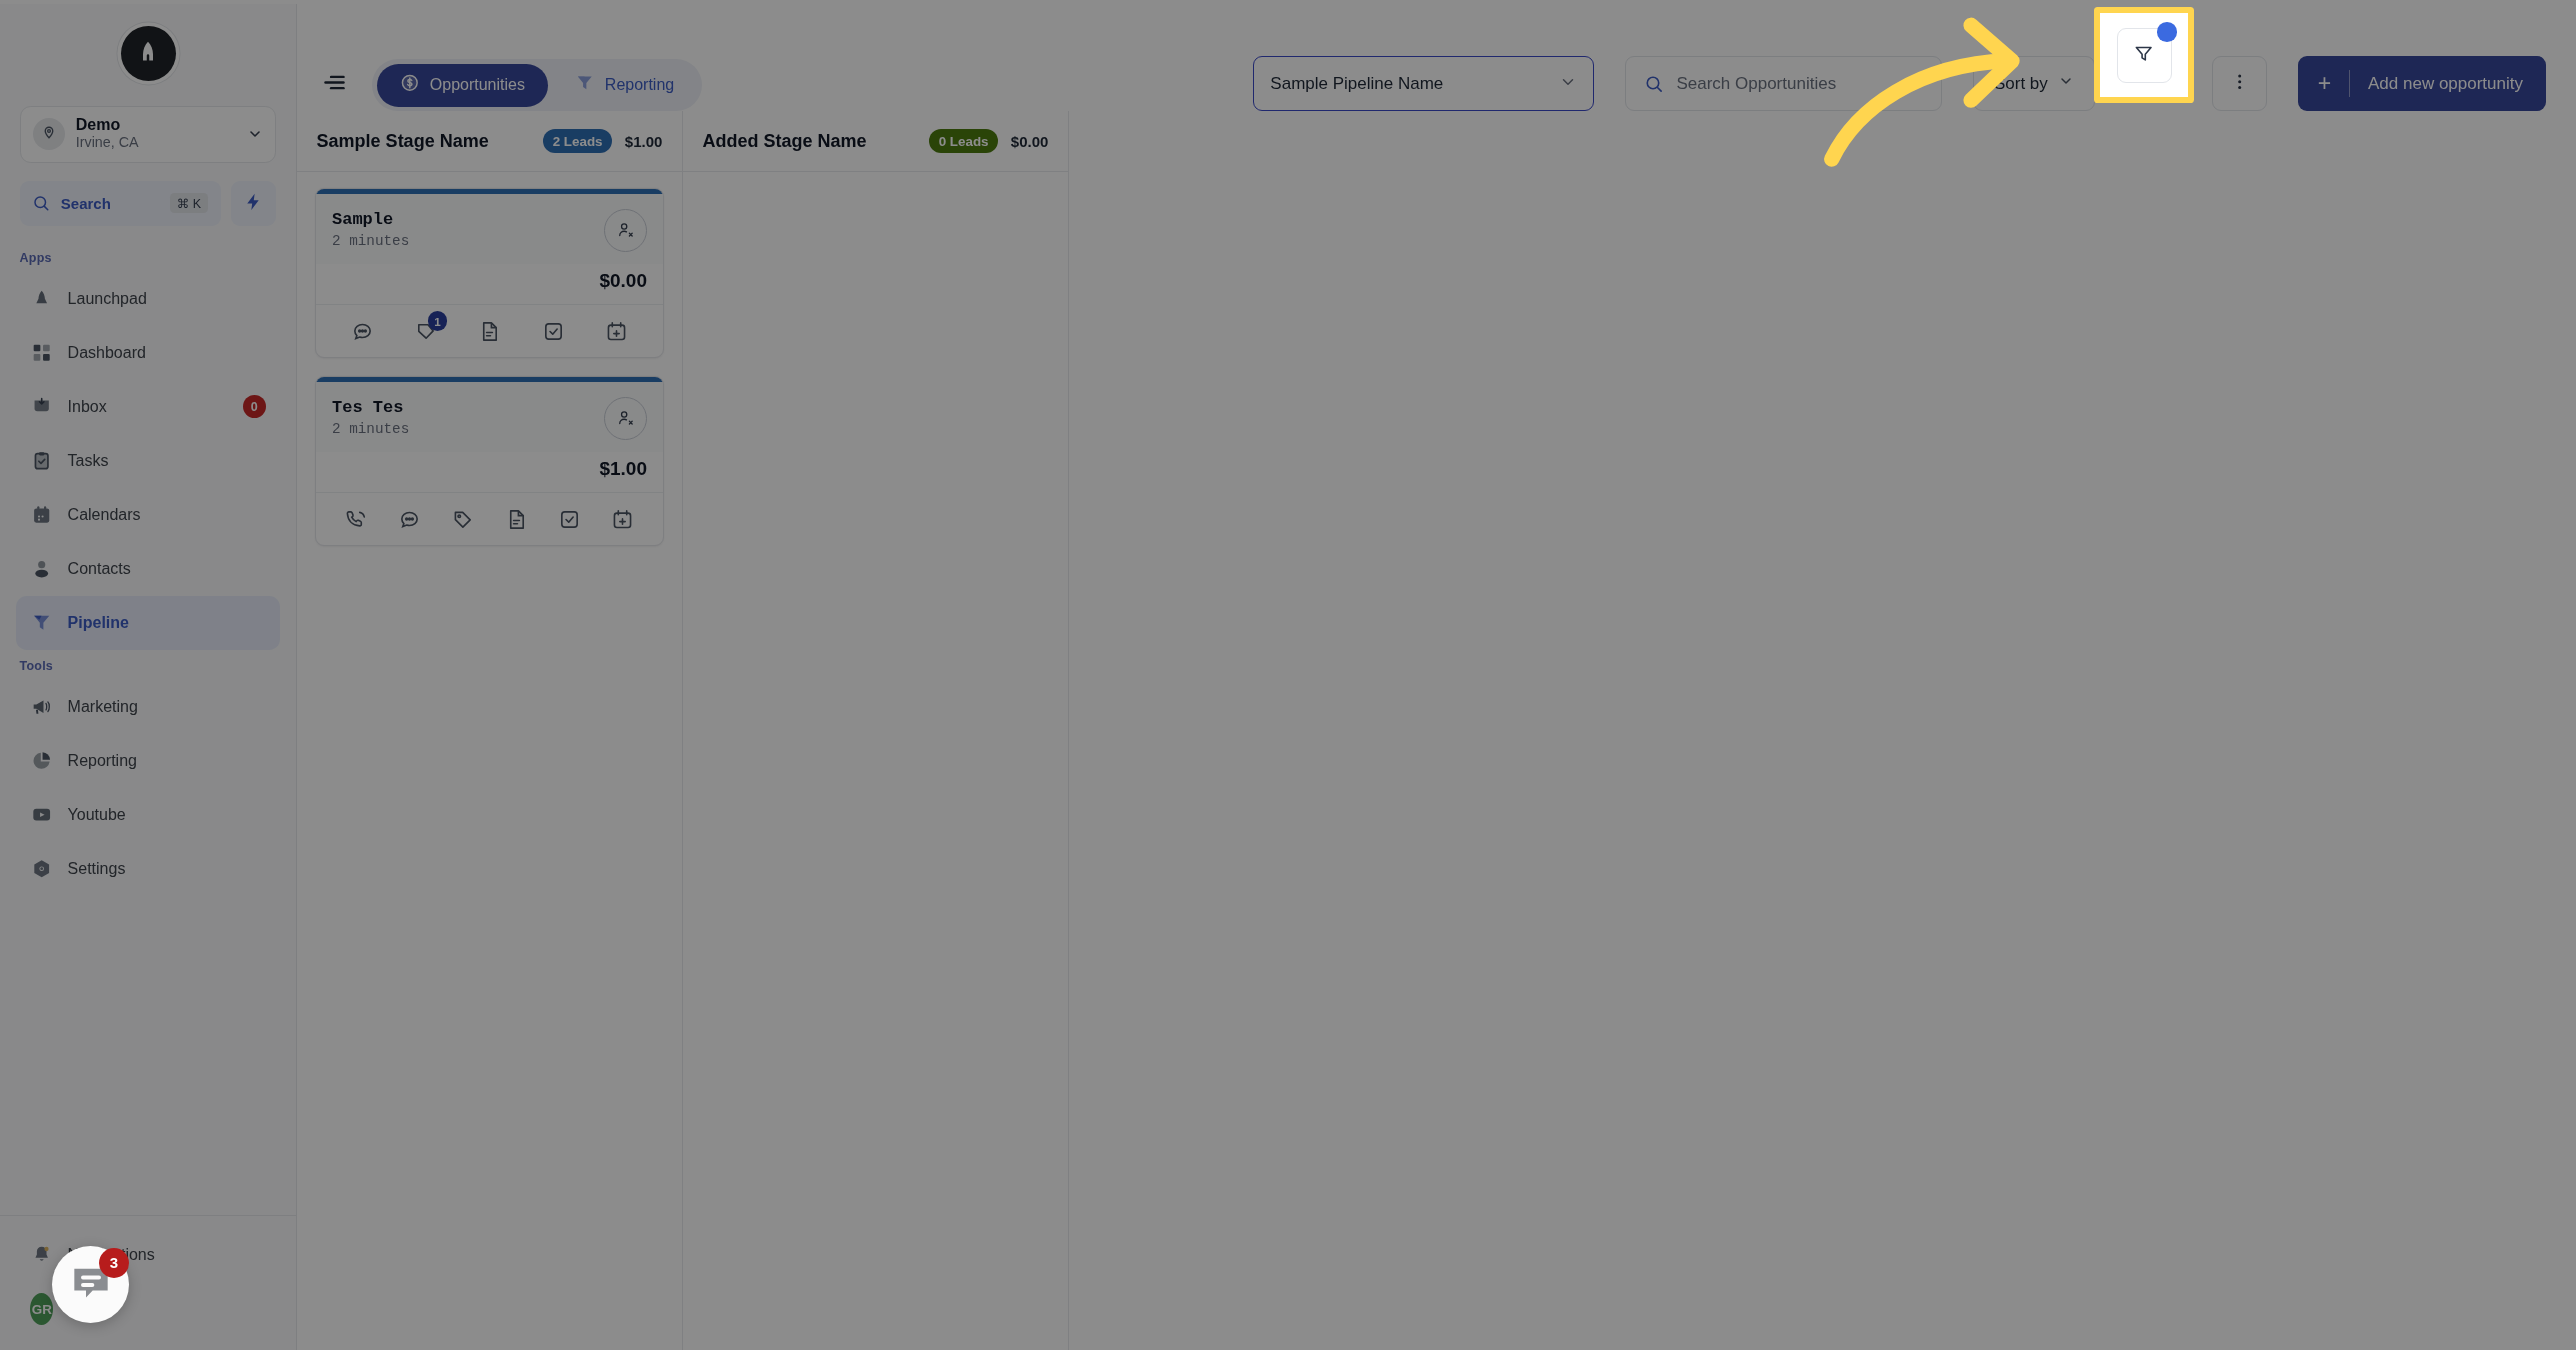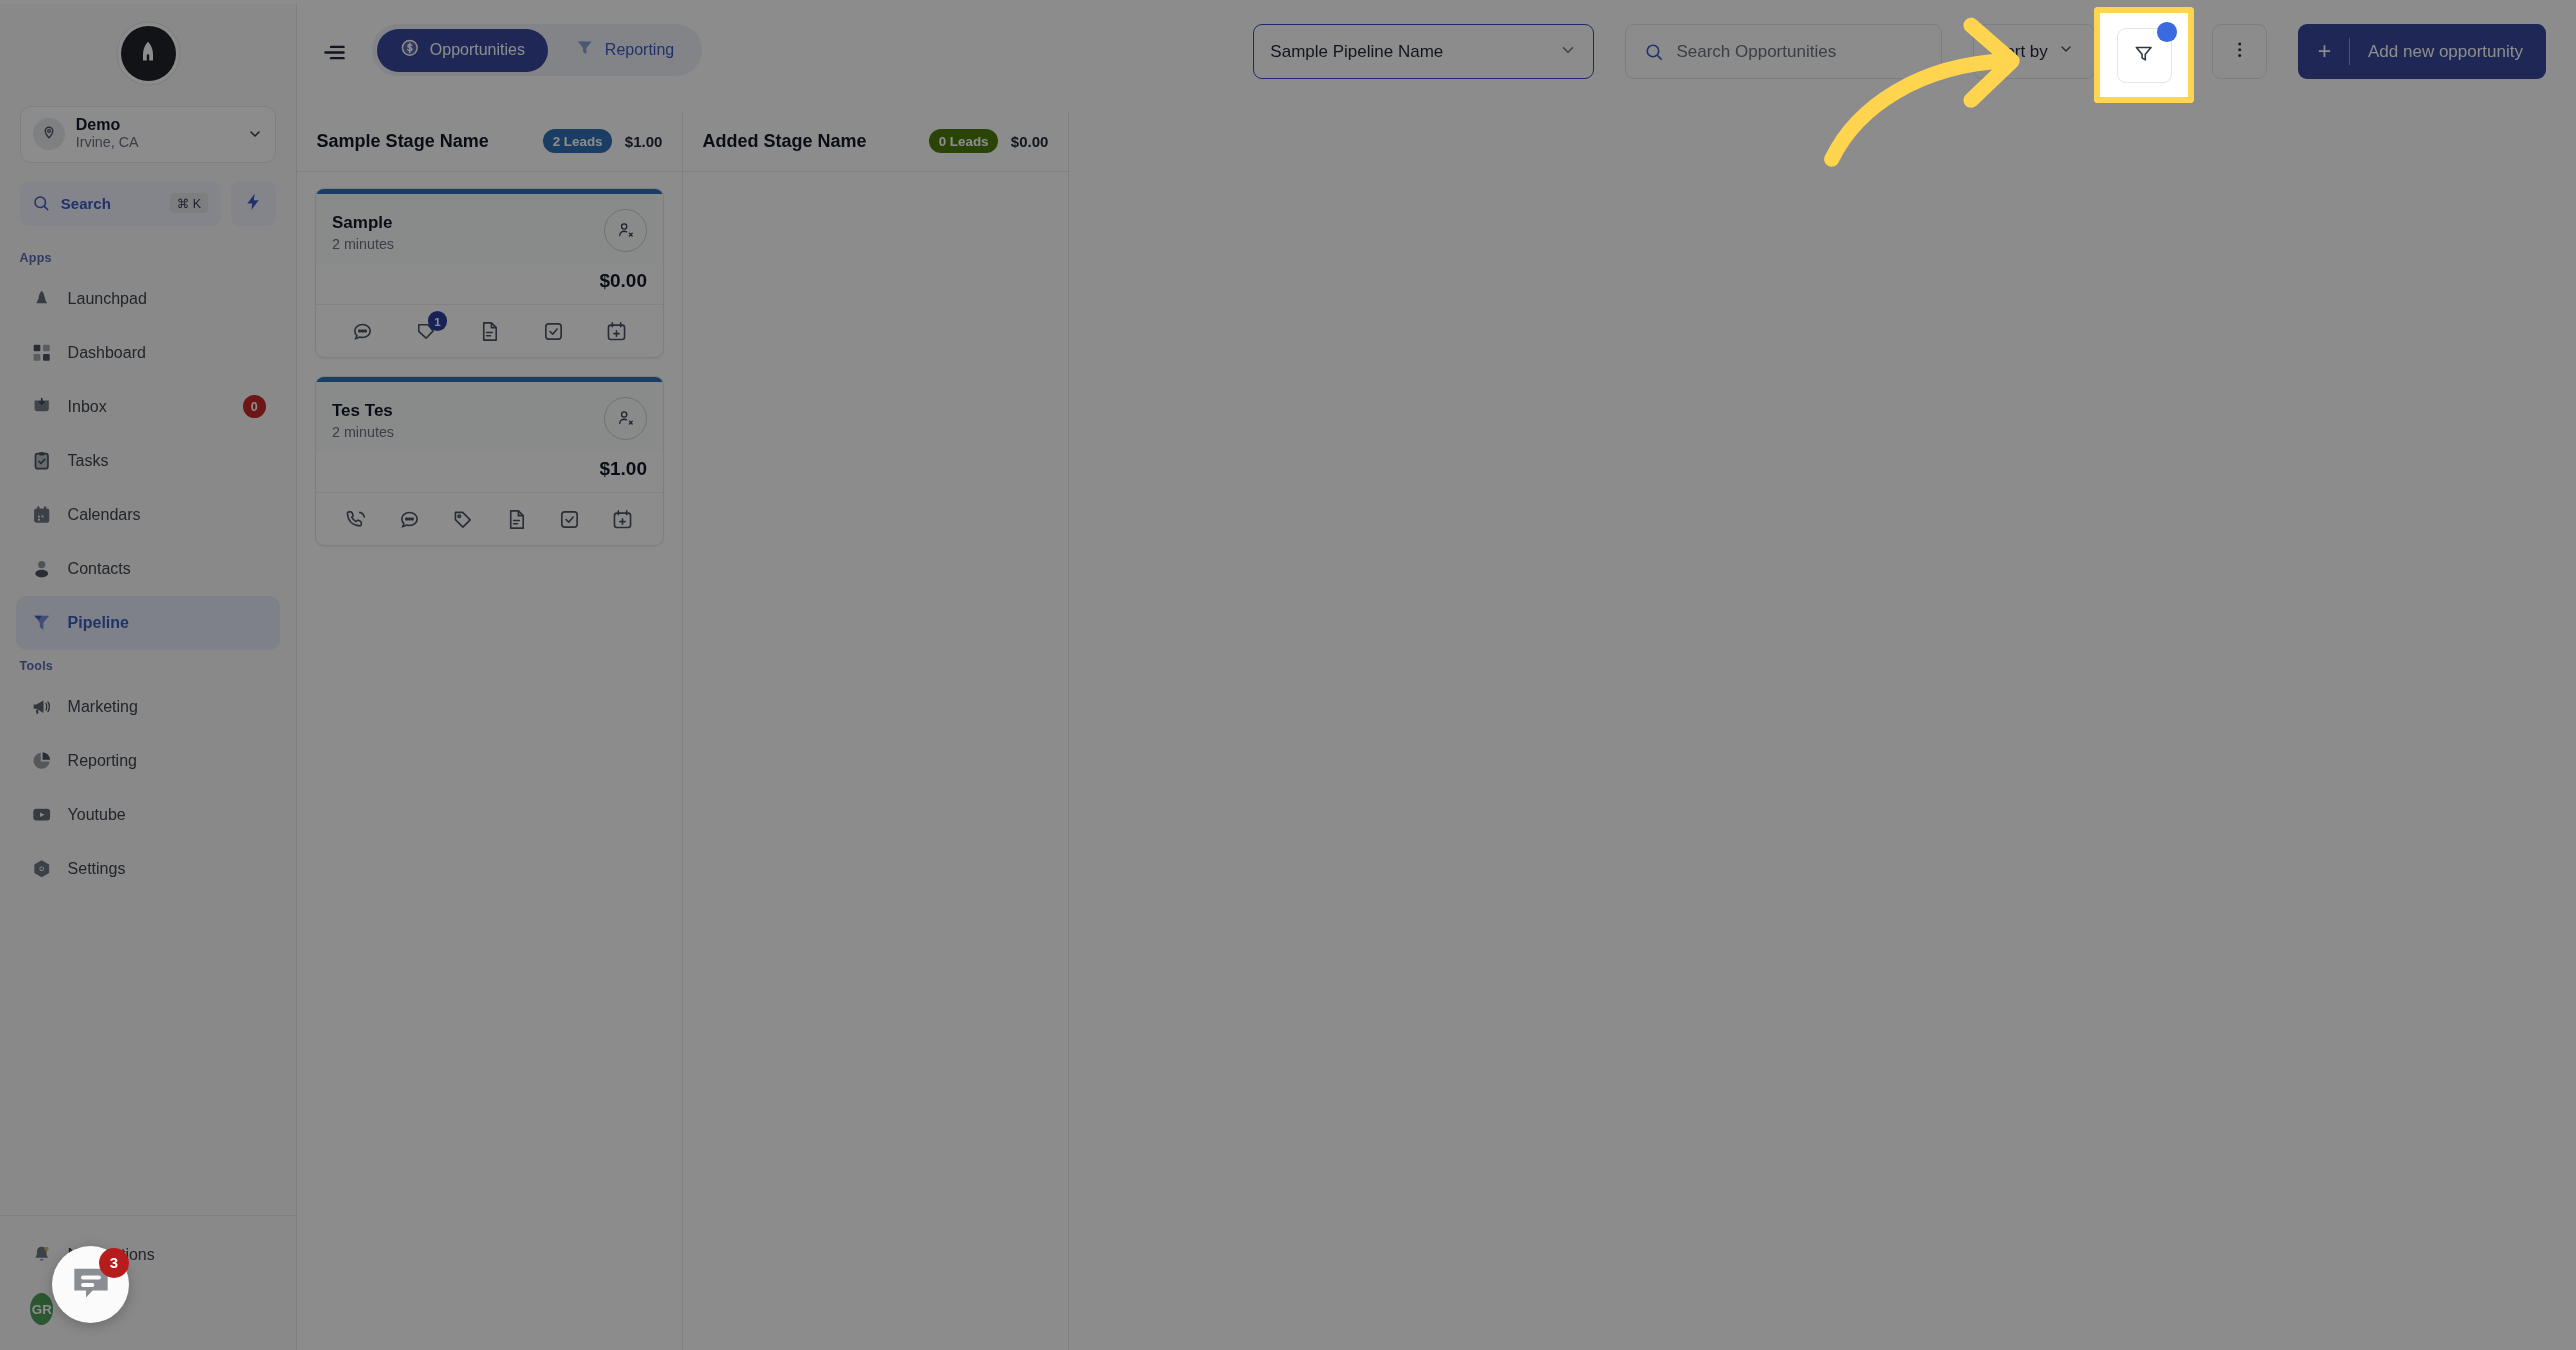--- a/index.html
+++ b/index.html
@@ -70,21 +70,21 @@
     min-width: 23px; height: 23px; border-radius: 11.6px; background:#c62828; color:#fff;
     font-size: 12.5px; font-weight:700; display:flex; align-items:center; justify-content:center; padding: 0 6.2px;
   }
 
   .sidebar-bottom { border-top: 0.9px solid #e5e7eb; padding: 12.5px 0 18px 0; }
   .avatar-circle { width: 32px; height:32px; border-radius:50%; background:#4f9e5a; color:#fff; font-size:13.4px; font-weight:700; display:flex;align-items:center;justify-content:center;}
 
   
   .topbar {
     position:absolute; left:297px; top:0; right:0; height:111px;
-    background:#fff; display:flex; align-items:flex-start; padding: 0 30px 0 0; margin-top: 24px;
+    background:#fff; display:flex; align-items:flex-end; padding: 0 30px 0 0;
   }
   .collapse-btn { width: 57px; height:57px; margin-left: 9px; display:flex; align-items:center; justify-content:center; cursor:pointer;}
   .collapse-btn svg { width: 27px; height:27px; color:#1f2937; }
 
   .seg-group { margin-left: 9px; background:#eef1f7; border-radius: 27px; padding: 4.5px; display:flex; gap: 3.6px; }
   .seg {
     display:flex; align-items:center; gap:10.7px; height:43px; padding: 0 23px; border-radius: 23px;
     font-size: 16px; color:#3c5cc4; cursor:pointer;
   }
   .seg svg { width: 19.6px; height:19.6px; }
@@ -139,21 +139,21 @@
   .lead-badge.amber { background:#4d7c0f; }
   .stage-total { font-size:15px; color:#1f2937; font-weight:600; }
 
   .stage-body { flex:1; padding: 16px 18px; }
 
   .opp-card {
     background:#fff; border:0.9px solid #e5e7eb; border-radius: 9px; overflow:hidden;
     box-shadow: 0 0.9px 1.8px rgba(16,24,40,.06); margin-bottom: 18px;
   }
   .card-top-bar { height: 5.4px; background:#2f6fb5; }
-  .card-ident { display:flex; align-items:flex-end; padding: 14.3px 16px 12.5px 16px; gap: 10.7px; background:#fafbfc;}
+  .card-ident { display:flex; align-items:flex-start; padding: 14.3px 16px 12.5px 16px; gap: 10.7px; background:#fafbfc;font-family:Liberation Mono, monospace;}
   .card-ident .names { flex:1; min-width:0; }
   .opp-title { font-size:17px; font-weight:700; color:#111827; line-height:1.25; }
   .opp-time { font-size:14.3px; color:#6b7280; margin-top:2.7px; }
   .assign-circle { width:43px;height:43px;border-radius:50%;border:0.9px solid #c9ced6;display:flex;align-items:center;justify-content:center;flex:0 0 auto;}
   .assign-circle svg { width:19.6px;height:19.6px;color:#374151;}
   .card-amount { text-align:right; padding: 5.4px 16px 12.5px 16px; font-size:19px; font-weight:700; color:#111827; }
   .card-actions { border-top:0.9px solid #eceef1; display:flex; align-items:center; justify-content:space-around; padding: 12.5px 14.3px; }
   .act { position:relative; width:27px; height:27px; display:flex; align-items:center; justify-content:center; cursor:pointer;}
   .act svg { width:23px; height:23px; color:#4b5563; }
   .act .cnt {

